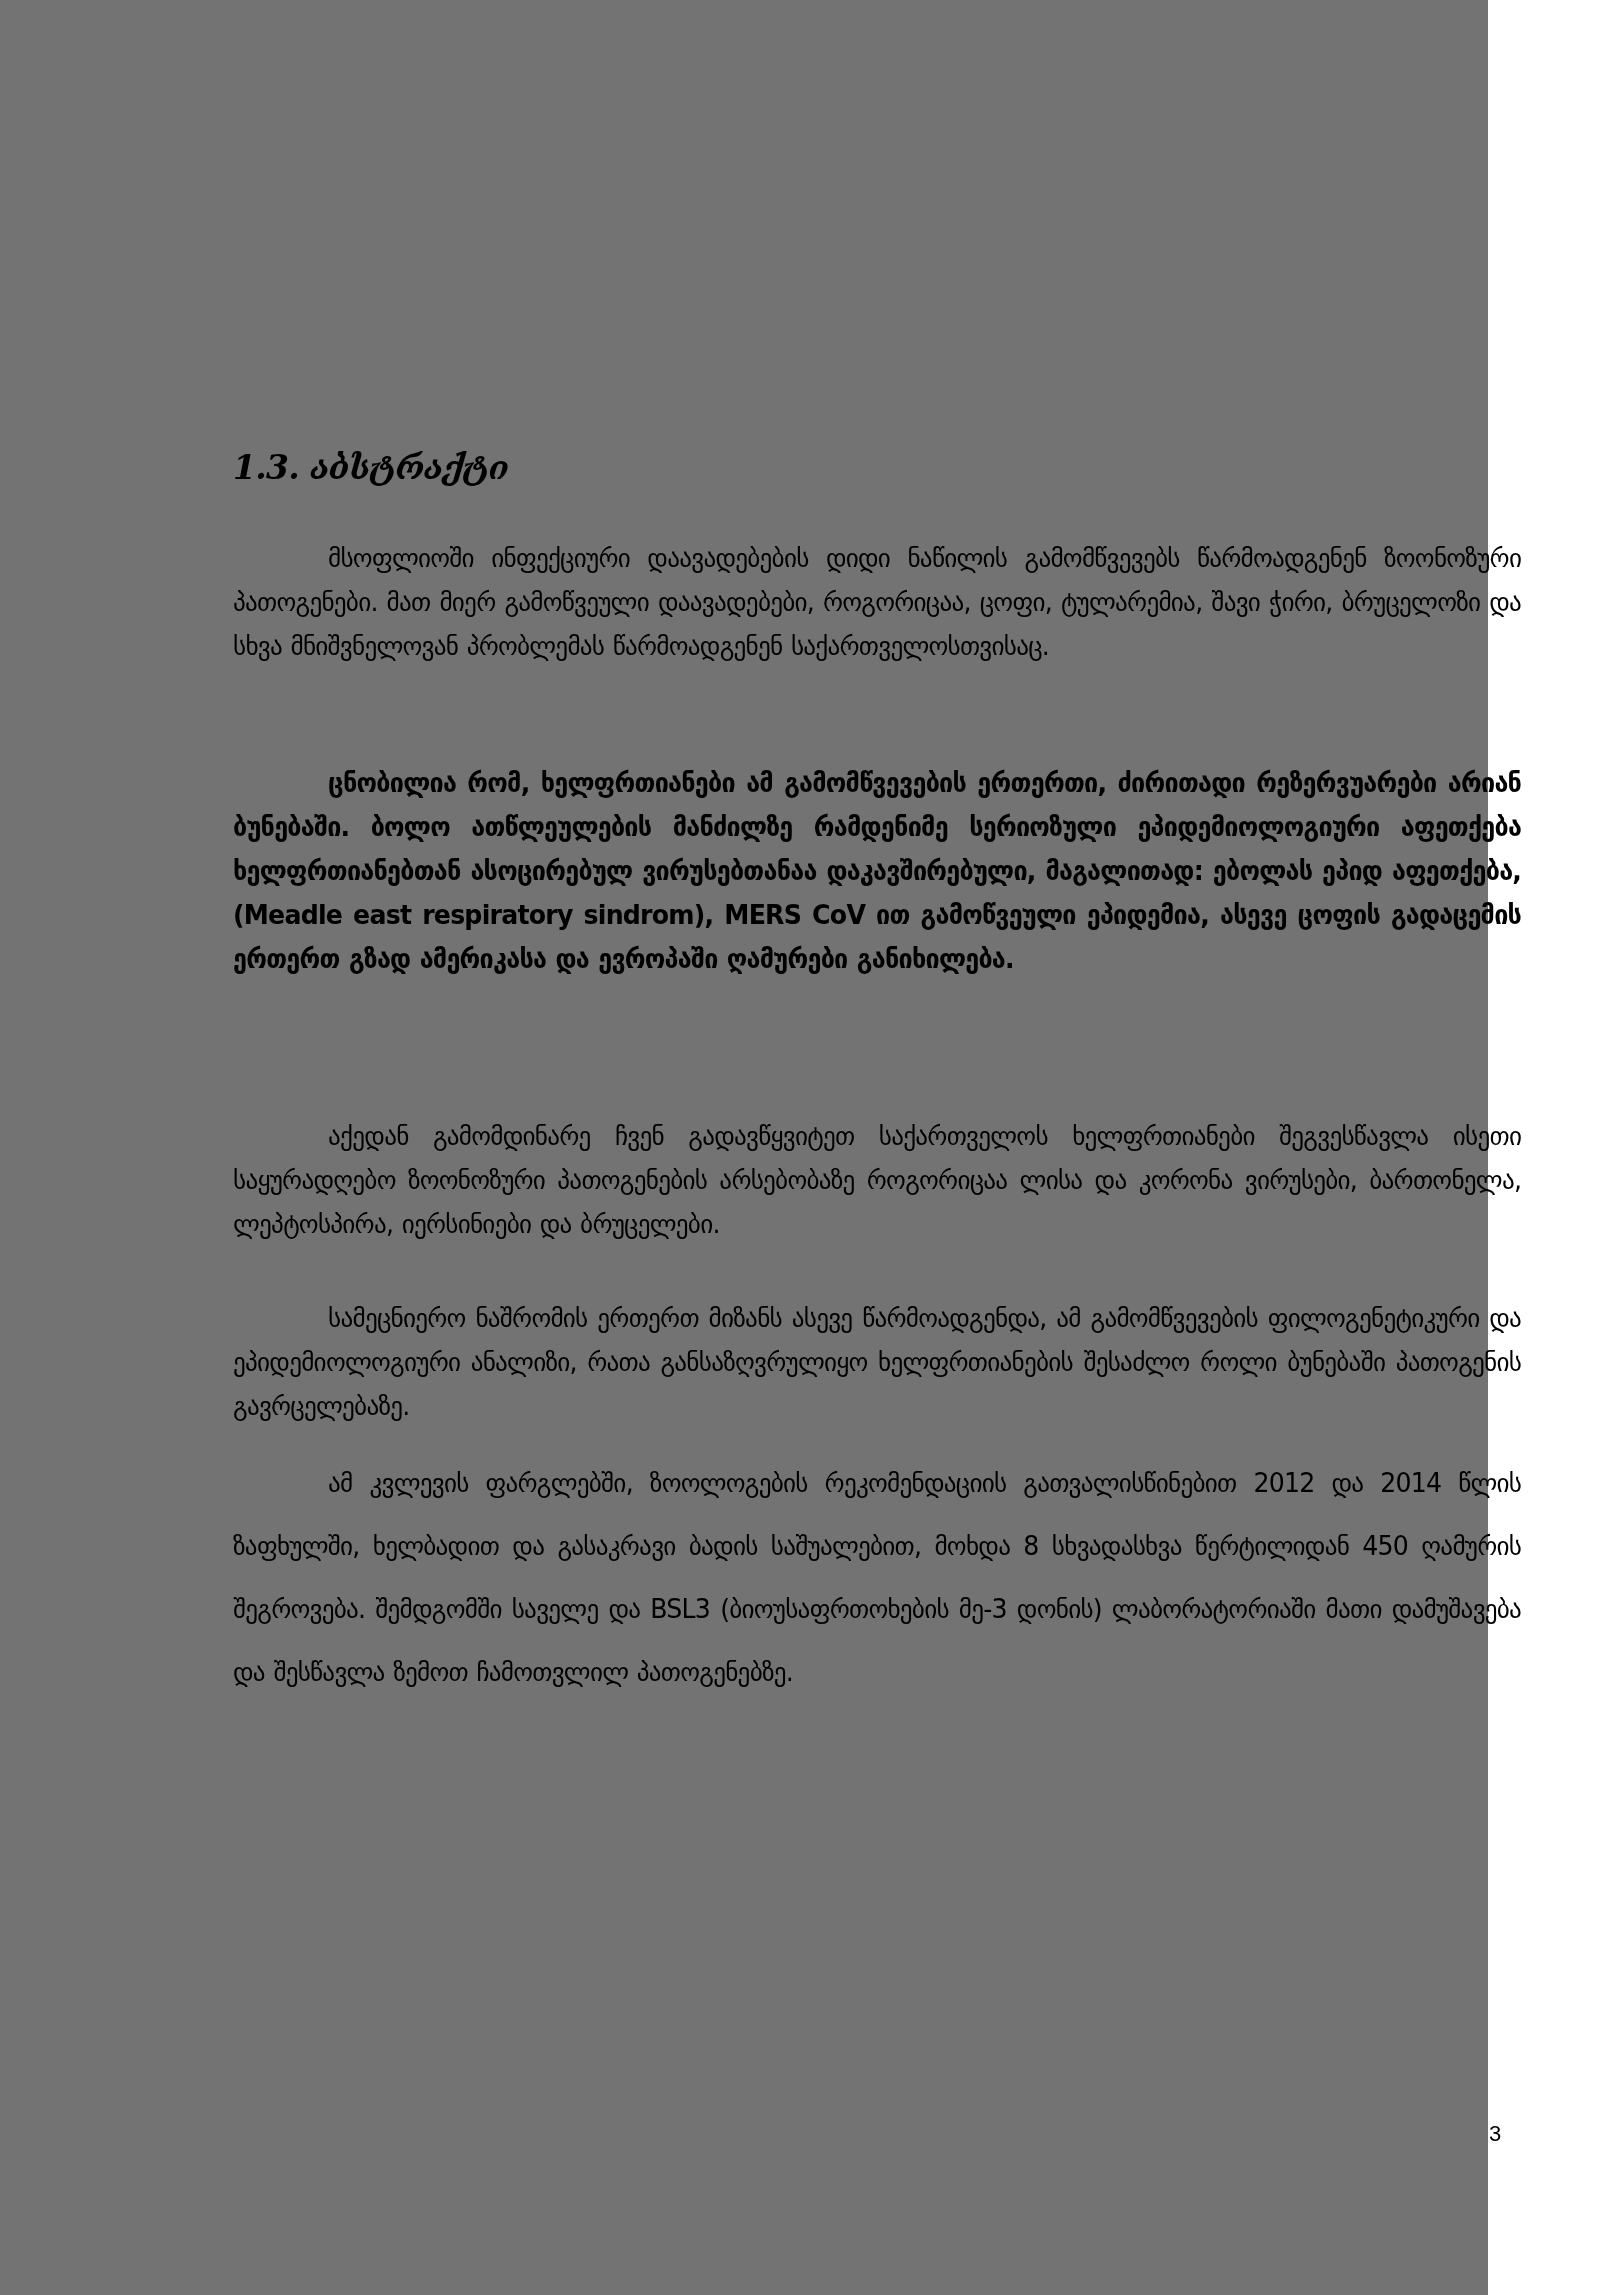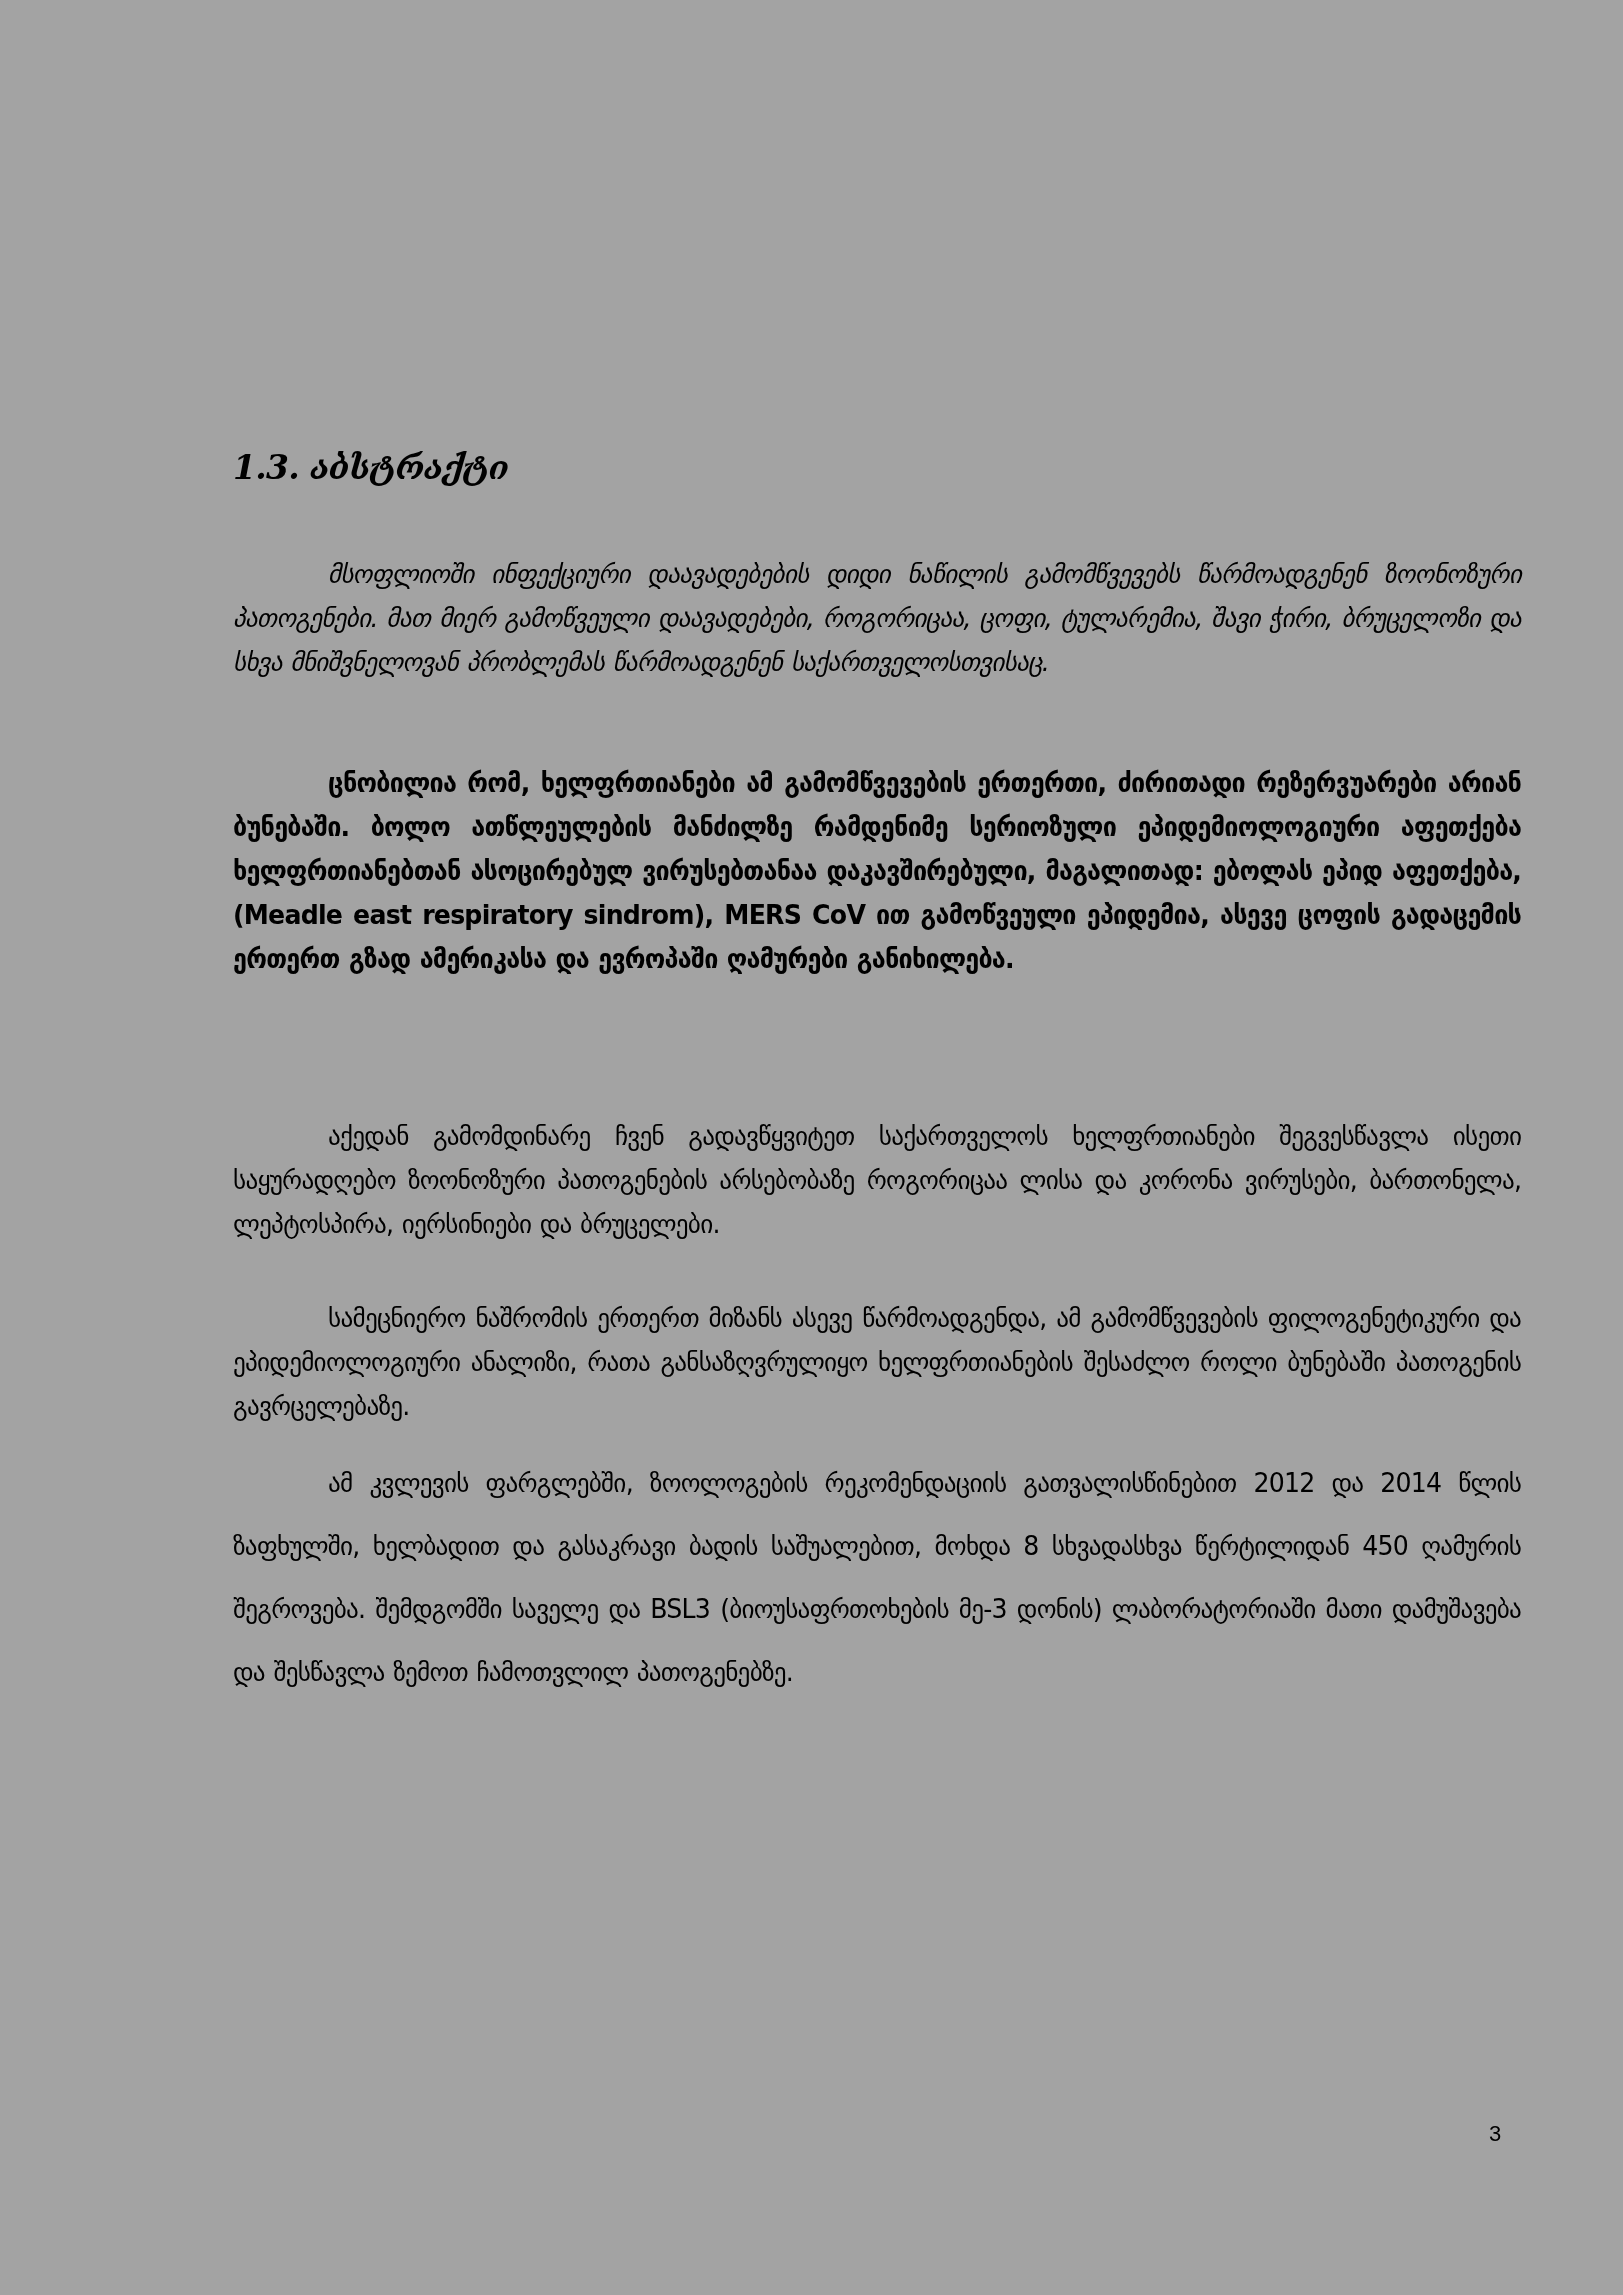--- a/index.html
+++ b/index.html
@@ -12,23 +12,23 @@
       height: 2295px;
       position: relative;
       overflow: hidden;
       color: #000000;
       font-family: "DejaVu Serif", "Liberation Serif", serif;
     }
     .page {
       position: absolute;
       left: 0;
       top: 0;
-      width: 1623px;
+      width: 1488px;
       height: 2295px;
-      background: #a3a3a3;
+      background: #737373;
     }
     .heading {
       position: absolute;
       left: 233px;
       top: 445px;
       margin: 0;
       font-family: "DejaVu Serif", "Liberation Serif", serif;
       font-style: italic;
       font-weight: bold;
       font-size: 33px;
@@ -48,21 +48,21 @@
       text-indent: 98px;
       font-family: "DejaVu Sans", "Liberation Sans", sans-serif;
       font-size: 26px;
       line-height: 44px;
       letter-spacing: -0.8px;
       word-spacing: 1.3px;
       transform: scaleX(0.97);
       transform-origin: left top;
       width: 1328px;
     }
-    .p1 { top: 552px; font-style: italic; }
+    .p1 { top: 536px; }
     .p2 { top: 761px; font-weight: bold; }
     .p3 { top: 1114px; }
     .p4 { top: 1296px; }
     .p5 { top: 1452px; }
     .p5 .para { line-height: 63px; }
     .p6 { top: 1849px; }
     .p6 .para { line-height: 63px; }
     .page-number {
       position: absolute;
       left: 1489px;

